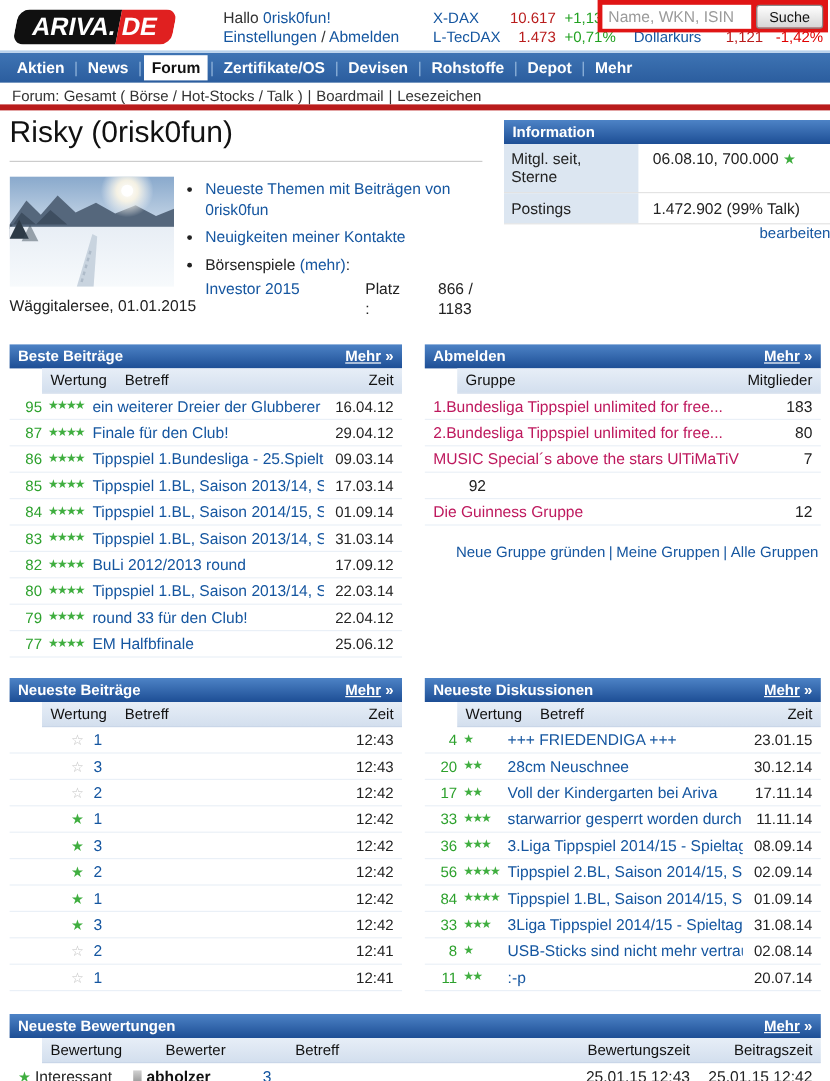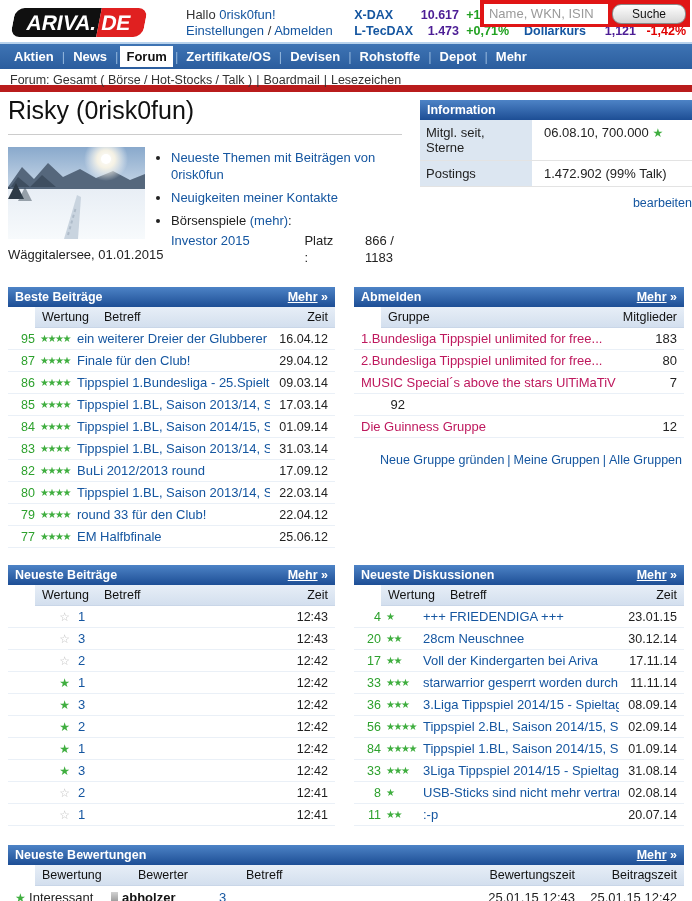--- a/index.html
+++ b/index.html
@@ -14,45 +14,45 @@
   a { text-decoration: none; color: #1556a0; cursor: pointer; }
 
   
   .header { position: absolute; top: 0; left: 0; width: 692px; height: 44px; background: #fff; }
   .logo { position: absolute; left: 13px; top: 8px; display: inline-flex; transform: skewX(-11deg); border-radius: 9px; overflow: hidden; }
   .logo span { font-weight: bold; font-size: 21px; color: #fff; line-height: 29px; }
   .logo-black { background: #101010; padding: 0 2px 0 14px; }
   .logo-red   { background: #e02020; padding: 0 14px 0 3px; }
   .greet { position: absolute; left: 186px; top: 7px; font-size: 13px; line-height: 16px; color: #333; }
   .ticker { position: absolute; right: 6px; top: 7px; display: grid;
-            grid-template-columns: auto auto auto auto auto auto; font-size: 12.5px; line-height: 16px; font-weight: bold; }
+            grid-template-columns: auto auto auto auto auto auto; font-size: 12.5px; line-height: 16px; }
   .tk-label { color: #1556a0; text-align: left; }
   .tk-label.second { padding-left: 15px; }
-  .tk-val { text-align: right; min-width: 46px; color: #4c1d95; }
+  .tk-val { text-align: right; min-width: 46px; color: #b91c1c; }
   .tk-chg { text-align: right; min-width: 50px; }
   .up { color: #21a121; } .down { color: #e00000; }
 
   
   .navbar { position: absolute; top: 42px; left: 0; width: 692px; height: 27px;
             background: linear-gradient(#3e74b4, #2b5d9e); border-top: 2px solid #b8d2ec;
             display: flex; align-items: center; padding-left: 8px; font-size: 13px; font-weight: bold; }
   .nav-item { color: #fff; padding: 3px 6px; white-space: nowrap; }
   .nav-item.active { background: #fff; color: #111; }
   .nav-sep { color: #8fb3da; padding: 0 2px; font-weight: normal; }
   .searchbox { position: absolute; right: 2px; top: 0; height: 27px; display: flex; align-items: center;
                background: #e01515; padding: 3px 4px; gap: 4px; }
   .search-input { width: 124px; height: 20px; border: 0; padding: 1px 5px; font-size: 13px;
                   font-family: "Liberation Sans", sans-serif; color: #444; outline: none; }
   .search-input::placeholder { color: #9a9a9a; }
-  .search-btn { height: 20px; padding: 0 19px; font-size: 12px; font-family: "Liberation Sans", sans-serif;
-                background: linear-gradient(#fefefe, #d6d6d6); border: 1px solid #8a8a8a; border-radius: 9px; color: #111; }
+  .search-btn { height: 20px; padding: 0 10px; font-size: 12px; font-family: "Liberation Sans", sans-serif;
+                background: linear-gradient(#fefefe, #d6d6d6); border: 1px solid #8a8a8a; border-radius: 3px; color: #111; }
 
   
   .breadcrumb { position: absolute; top: 69px; left: 0; width: 692px; height: 23px;
-                padding: 4px 0 0 10px; font-size: 12.5px; color: #333; border-bottom: 7px solid #b91c1c; background: #fff; }
+                padding: 4px 0 0 10px; font-size: 12.5px; color: #333; border-bottom: 5px solid #b91c1c; background: #fff; }
   .breadcrumb a { color: #333; }
   .bc-sep { padding: 0 4px; }
 
   
   .page-title { position: absolute; top: 96px; left: 8px; width: 394px; border-bottom: 1px solid #ccc; padding-bottom: 9px; }
   .page-title h1 { font-size: 25px; font-weight: normal; color: #111; }
   .photo { position: absolute; top: 147px; left: 8px; width: 137px; height: 92px; display: block; }
   .photo-caption { position: absolute; top: 247px; left: 8px; font-size: 13px; color: #222; }
   .profile-links { position: absolute; top: 149px; left: 153px; width: 270px; font-size: 13px; }
   .profile-links ul { padding-left: 18px; }
@@ -62,21 +62,21 @@
   .bs-platz-label { margin-left: 26px; color: #222; }
   .bs-platz-value { margin-left: 26px; color: #222; }
 
   
   .infobox { position: absolute; top: 100px; left: 420px; width: 272px; font-size: 13px; }
   .ib-head { background: linear-gradient(#4d83c6, #1d4e95); color: #fff; font-weight: bold;
              font-size: 12.5px; padding: 3px 7px; }
   .ib-row { display: flex; border-bottom: 1px solid #e3e3e3; }
   .ib-label { width: 112px; background: #dce6f1; padding: 5px 6px; color: #222; }
   .ib-value { flex: 1; padding: 5px 6px 5px 12px; color: #222; }
-  .ib-edit { text-align: right; margin-top: 9px; font-size: 12.5px; }
+  .ib-edit { text-align: right; font-size: 12.5px; }
   .star-green { color: #3fae3f; font-size: 12px; }
 
   
   .panel { position: absolute; }
   #p-beste    { top: 287px; left: 8px;   width: 327px; }
   #p-gruppen  { top: 287px; left: 354px; width: 330px; }
   #p-nb       { top: 565px; left: 8px;   width: 327px; }
   #p-nd       { top: 565px; left: 354px; width: 330px; }
   #p-bew      { top: 845px; left: 8px;   width: 676px; }
   .p-head { display: flex; justify-content: space-between; align-items: center;

